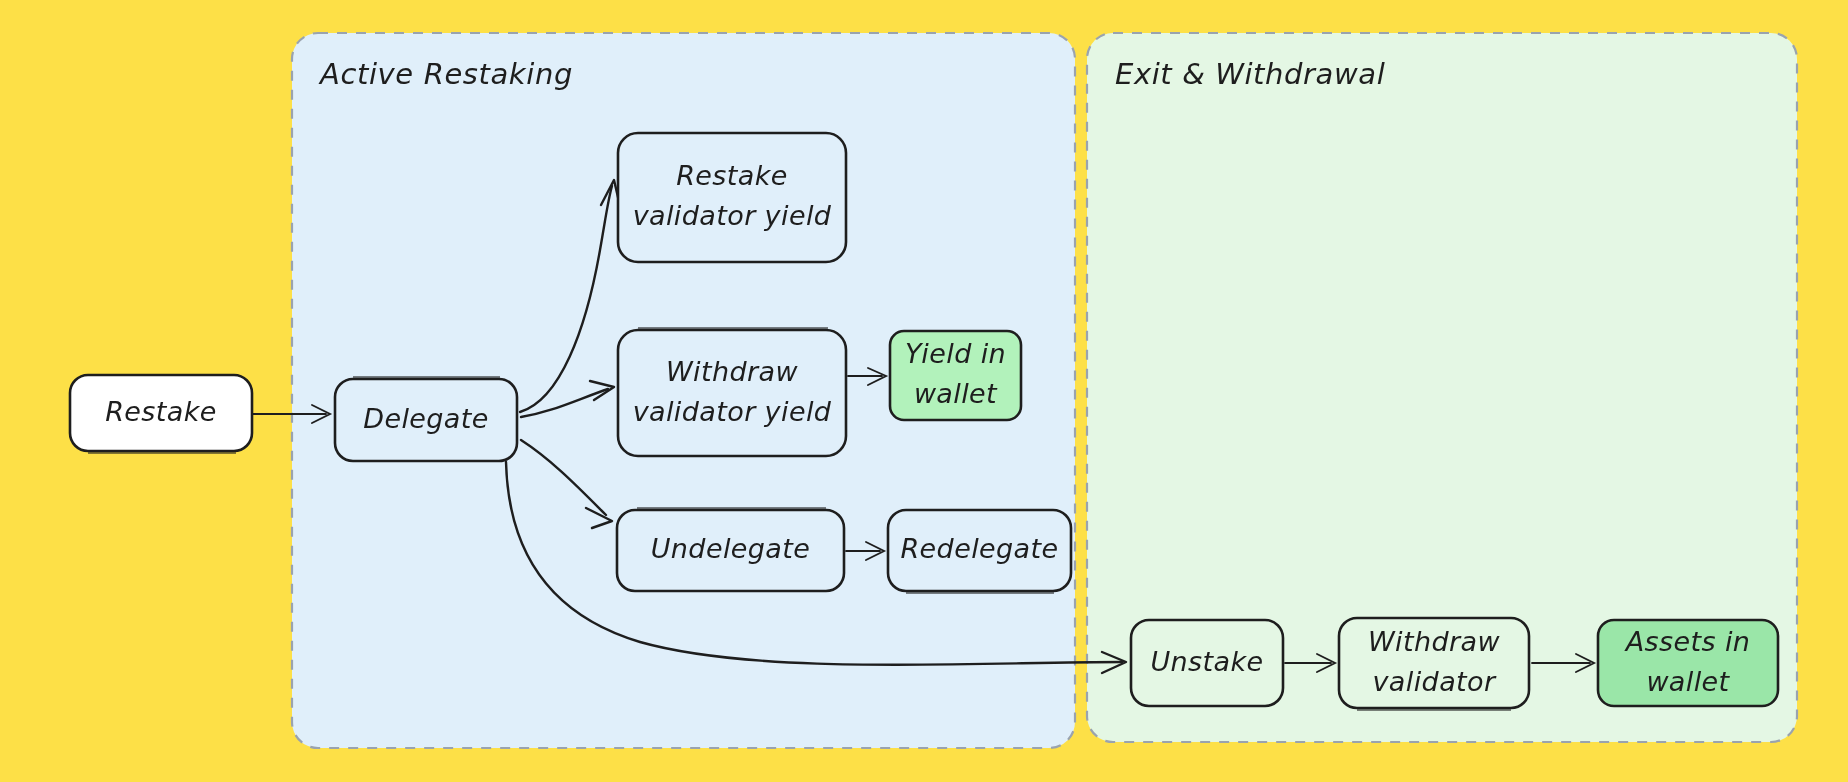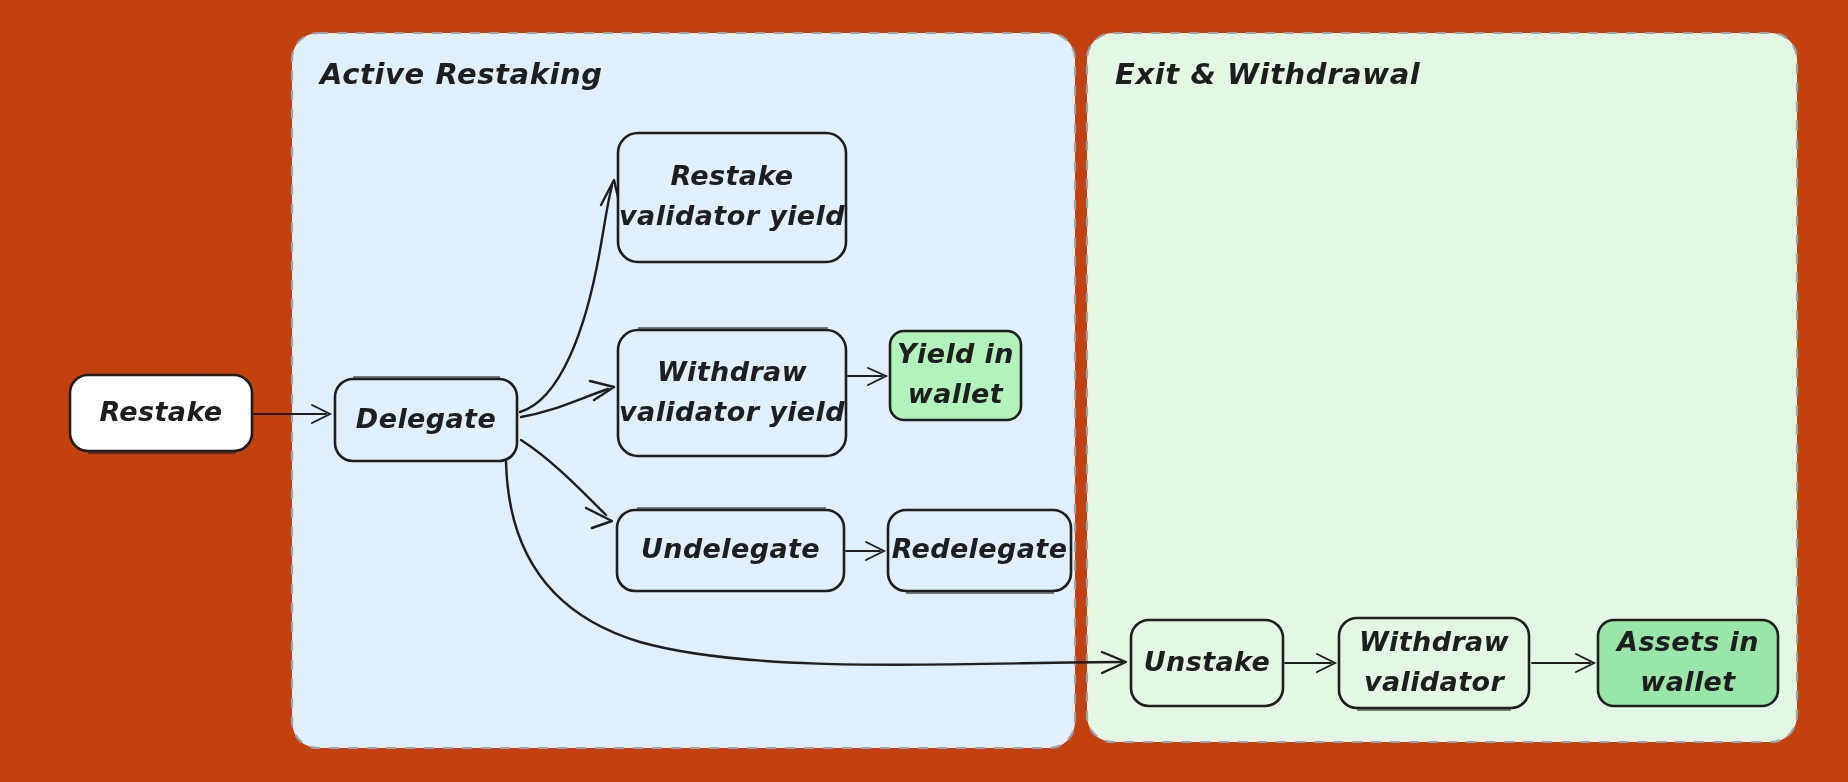--- a/index.html
+++ b/index.html
@@ -10,22 +10,21 @@
   body {
     width: 1848px;
     height: 782px;
     font-family: "DejaVu Sans", sans-serif;
     overflow: hidden;
   }
   #canvas {
     position: relative;
     width: 1848px;
     height: 782px;
-    background: #c2410c;
-    font-weight: bold;
+    background: #fde047;
   }
   svg.flow {
     position: absolute;
     top: 0;
     left: 0;
     width: 1848px;
     height: 782px;
   }
   .group-rect {
     stroke-dasharray: 10 9;

